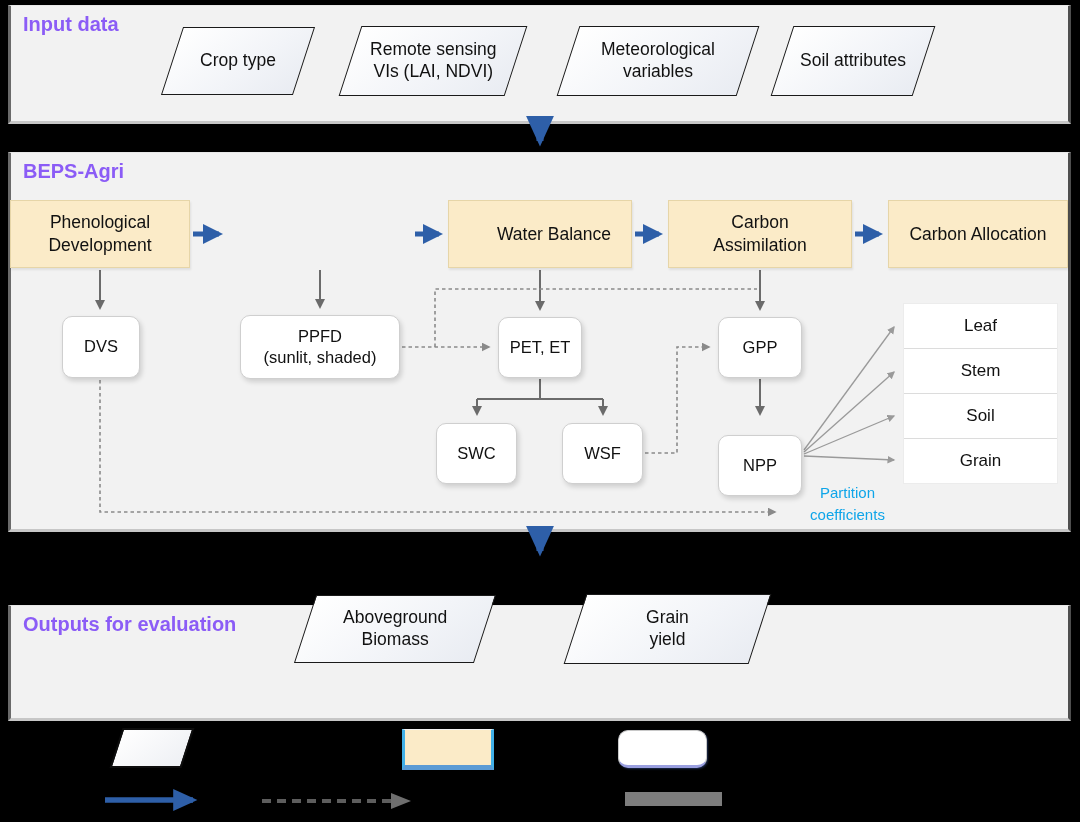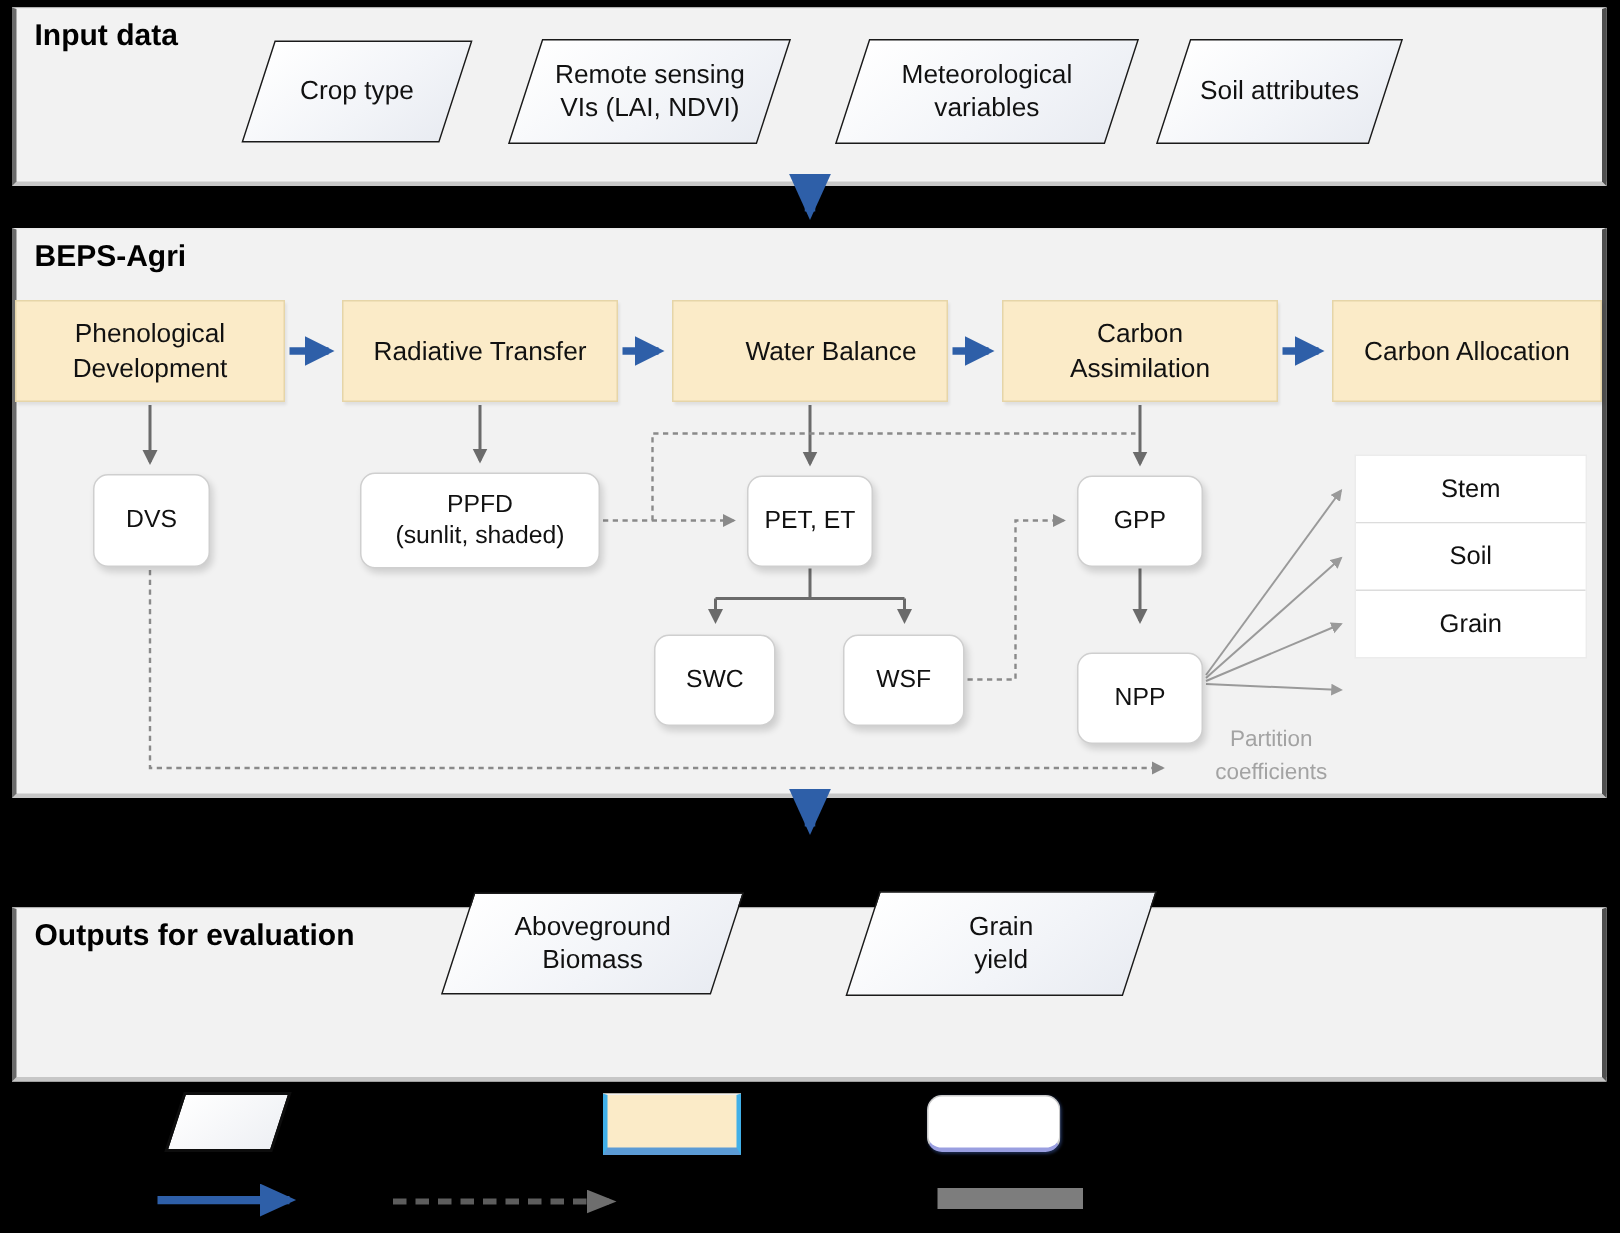--- a/index.html
+++ b/index.html
@@ -9,21 +9,21 @@
   }
   .panel{
     position:absolute;background:#f2f2f2;
     border-top:1px solid #e8e8e8;
     border-left:3px solid #6a6a6a;
     border-right:3px solid #4f4f4f;
     border-bottom:3px solid #c7c7c7;
     box-sizing:border-box;
   }
   .panel-title{
-    position:absolute;left:12px;top:7px;font-size:20px;font-weight:700;color:#000000;
+    position:absolute;left:12px;top:7px;font-size:20px;font-weight:700;color:#8b5cf6;
   }
   .lbl{white-space:pre-line;}
   
   .para{
     position:absolute;transform:skewX(-18deg);
     background:linear-gradient(135deg,#ffffff 0%,#f2f4f8 60%,#e9ecf2 100%);
     border:1.6px solid #1a1a1a;box-sizing:border-box;
     display:flex;align-items:center;justify-content:center;
   }
   .para .lbl{
@@ -44,21 +44,21 @@
   .node .lbl{font-size:16.5px;color:#111;text-align:center;line-height:1.3;}
   
   .pools{position:absolute;left:903px;top:303px;width:155px;border:1px solid #ececec;box-sizing:border-box;}
   .pool-row{
     height:44px;background:#fff;border-bottom:1px solid #dcdcdc;
     display:flex;align-items:center;justify-content:center;font-size:17px;color:#111;
   }
   .pool-row:last-child{border-bottom:none;}
   .partition{
     position:absolute;left:790px;top:482px;width:115px;text-align:center;
-    font-size:15px;color:#a3a3a3;line-height:1.45;
+    font-size:15px;color:#0ea5e9;line-height:1.45;
   }
   svg.wires{position:absolute;left:0;top:0;z-index:5;pointer-events:none;}
   .layer{position:absolute;left:0;top:0;width:100%;height:100%;z-index:6;}
   
   .legend-para{
     position:absolute;left:116px;top:728px;width:72px;height:40px;transform:skewX(-18deg);
     background:linear-gradient(135deg,#ffffff,#eef0f4);border:2px solid #0d0d0d;box-sizing:border-box;
   }
   .legend-tan{
     position:absolute;left:402px;top:729px;width:92px;height:41px;box-sizing:border-box;
@@ -155,23 +155,20 @@
 variables</div>
     </div>
     <div class="para" style="left:782px;top:26px;width:142px;height:70px;">
       <div class="lbl">Soil attributes</div>
     </div>
 
     <div class="module" style="left:10px;top:200px;width:180px;background:#FBEBC8;">
       <div class="lbl">Phenological
 Development</div>
     </div>
-    <div class="module" style="left:228px;top:200px;width:184px;background:#FBEBC8;">
-      <div class="lbl">Radiative Transfer</div>
-    </div>
     <div class="module" style="left:448px;top:200px;width:184px;background:#FBEBC8;padding-left:28px;">
       <div class="lbl">Water Balance</div>
     </div>
     <div class="module" style="left:668px;top:200px;width:184px;background:#FBEBC8;">
       <div class="lbl">Carbon
 Assimilation</div>
     </div>
     <div class="module" style="left:888px;top:200px;width:180px;background:#FBEBC8;">
       <div class="lbl">Carbon Allocation</div>
     </div>
@@ -193,20 +190,21 @@
       <div class="lbl">SWC</div>
     </div>
     <div class="node" style="left:562px;top:423px;width:81px;height:61px;">
       <div class="lbl">WSF</div>
     </div>
     <div class="node" style="left:718px;top:435px;width:84px;height:61px;">
       <div class="lbl">NPP</div>
     </div>
 
     <div class="pools">
+      <div class="pool-row">Leaf</div>
       <div class="pool-row">Stem</div>
       <div class="pool-row">Soil</div>
       <div class="pool-row">Grain</div>
     </div>
 
     <div class="partition lbl">Partition
 coefficients</div>
 
     <div class="para" style="left:305px;top:595px;width:180px;height:68px;">
       <div class="lbl">Aboveground

